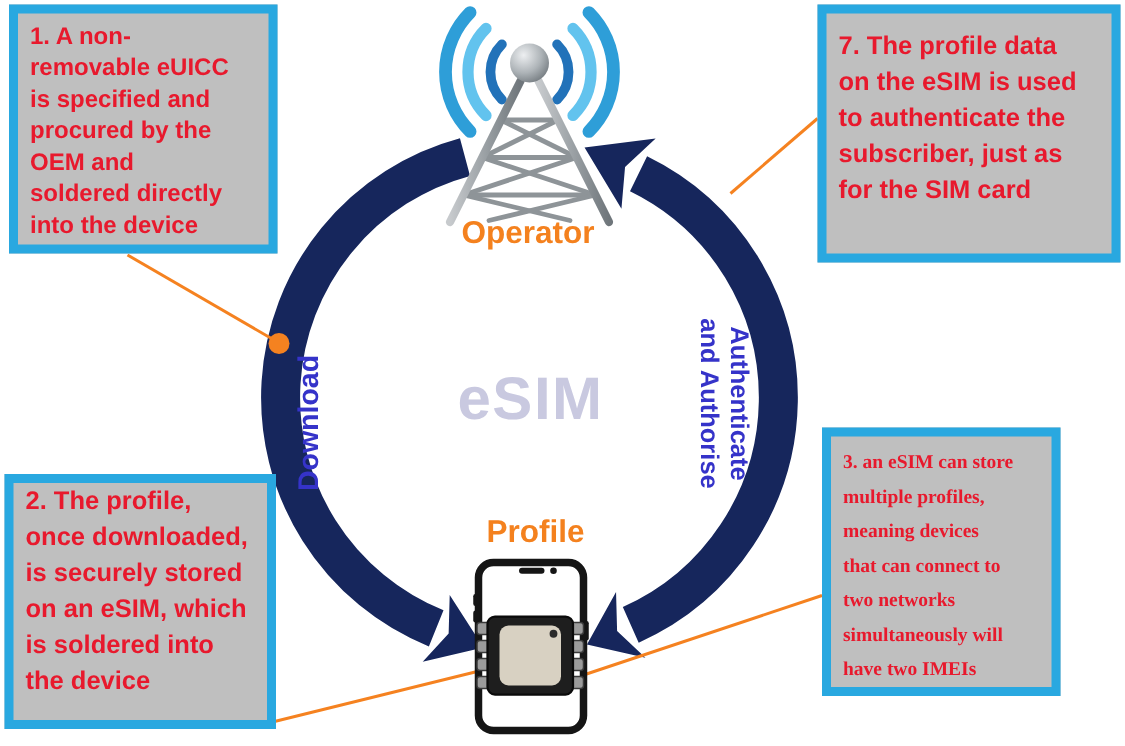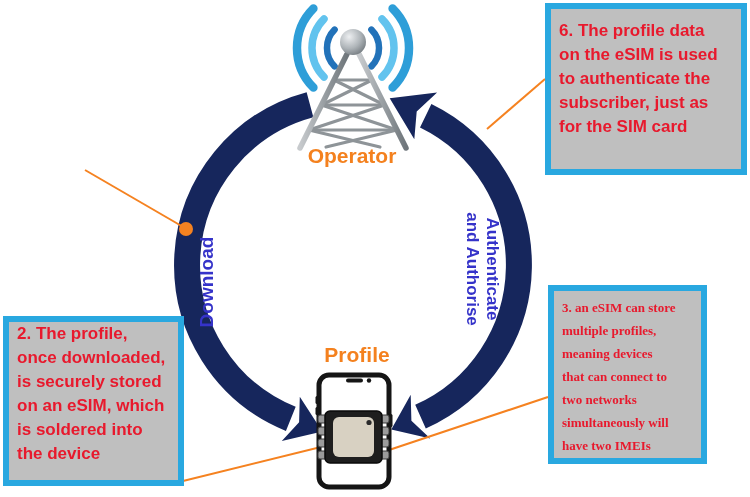--- a/index.html
+++ b/index.html
@@ -162,46 +162,56 @@
         <rect x="379" y="427" width="10" height="8" rx="2"></rect>
         <rect x="379" y="439" width="10" height="8" rx="2"></rect>
         <rect x="379" y="451" width="10" height="8" rx="2"></rect>
       </g>
       <rect x="325" y="411" width="57" height="52" rx="5" fill="#1E1E1E" stroke="#0A0A0A" stroke-width="1.5"></rect>
       <rect x="333" y="417" width="41" height="40" rx="6" fill="#D8D1C2"></rect>
       <circle cx="369" cy="422.5" r="2.6" fill="#2A2A2A"></circle>
     </g>
   </svg>
 
+  <div class="callout c1">
+    <span>1. A non-
+removable eUICC
+is specified and
+procured by the
+OEM and
+soldered directly
+into the device</span>
+  </div>
   <div class="callout c2">
     <span>2. The profile,
 once downloaded,
 is securely stored
 on an eSIM, which
 is soldered into
 the device</span>
   </div>
   <div class="callout c3">
     <span>3. an eSIM can store
 multiple profiles,
 meaning devices
 that can connect to
 two networks
 simultaneously will
 have two IMEIs</span>
   </div>
   <div class="callout c4">
-    <span>6. The profile data
+    <span>7. The profile data
 on the eSIM is used
 to authenticate the
 subscriber, just as
 for the SIM  card</span>
   </div>
 
   <div class="node-label operator">Operator</div>
   <div class="node-label device">Profile</div>
+  <div class="watermark">eSIM</div>
   <div class="download-label">Download</div>
   <div class="auth-label">
     <span>Authenticate</span><br>
     <span>and Authorise</span>
   </div>
 
 </div>
 
 </body></html>

